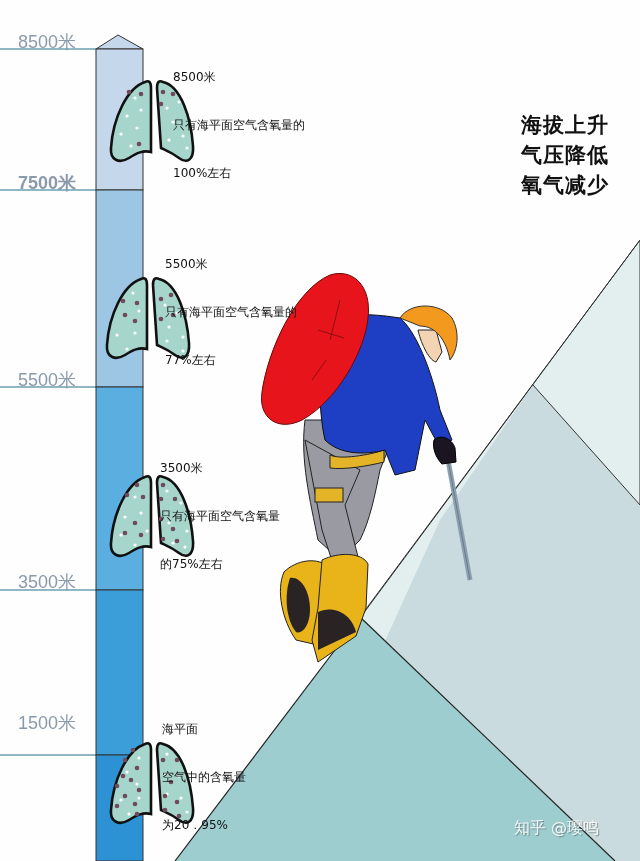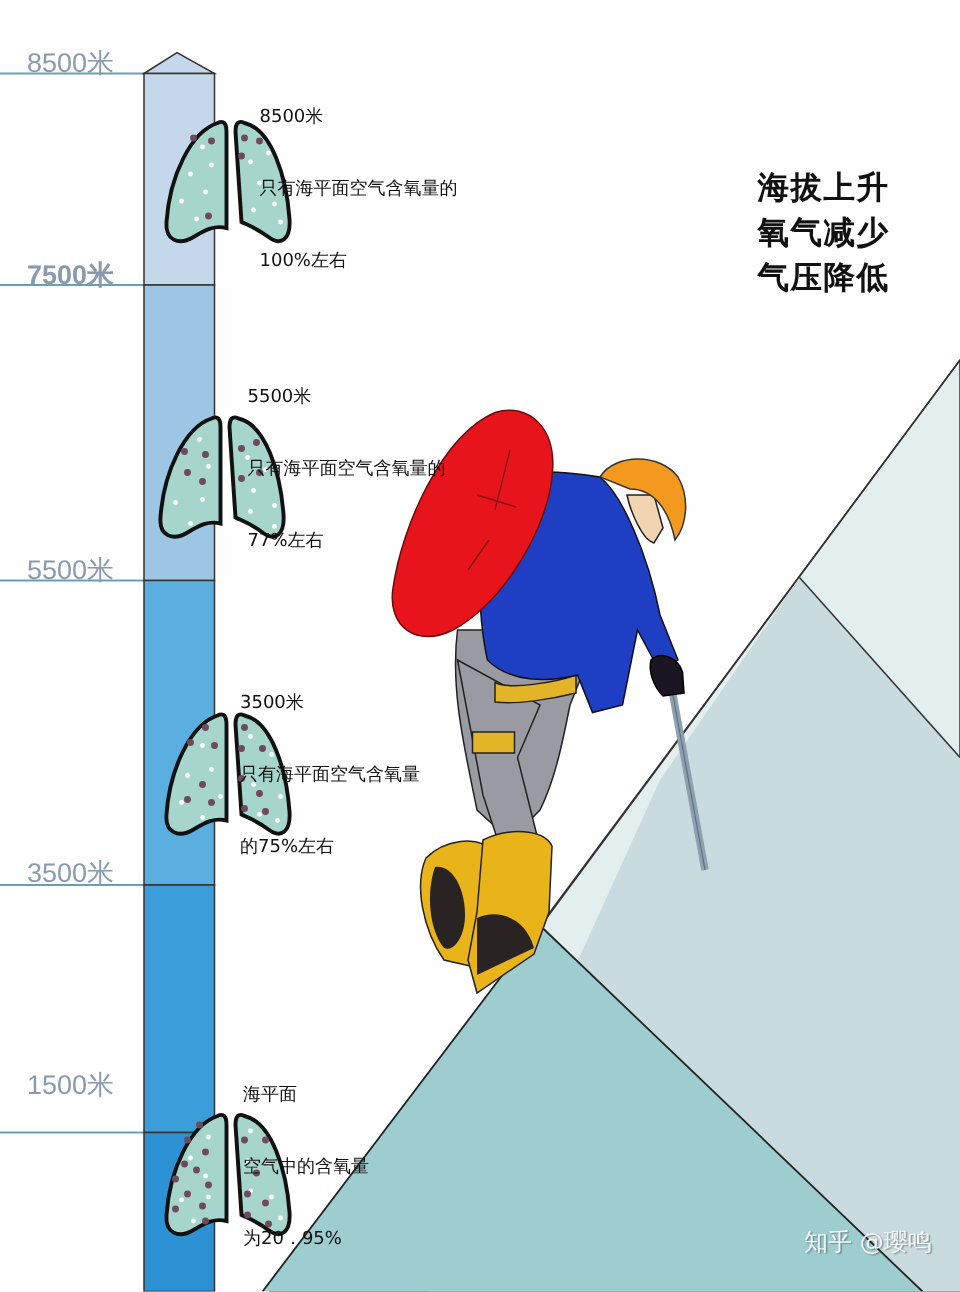--- a/index.html
+++ b/index.html
@@ -4,22 +4,22 @@
 <style>
   html, body { margin: 0; padding: 0; }
   body { width: 640px; height: 861px; background: #fefefe; position: relative; overflow: hidden;
          font-family: "DejaVu Sans", "Liberation Sans", sans-serif; }
   .scene { position: absolute; left: 0; top: 0; width: 640px; height: 861px; }
   .alt-label { position: absolute; left: 18px; font-size: 18px; color: #8a9aad; letter-spacing: 0px;
                font-family: "Liberation Sans", "DejaVu Sans", sans-serif; }
   .note { position: absolute; font-size: 12px; line-height: 16px; color: #111; white-space: pre; }
   .headline { position: absolute; left: 505px; top: 110px; font-size: 21px; line-height: 30px; color: #111;
               font-weight: bold; }
-  .headline div { letter-spacing: 1px; }
-  .watermark { position: absolute; left: 536px; top: 818px; font-size: 16px; color: #f4f8f8;
+  .headline div { letter-spacing: 1px; margin-left: 16px; }
+  .watermark { position: absolute; left: 514px; top: 818px; font-size: 16px; color: #f4f8f8;
                text-shadow: 1px 1px 1px rgba(0,0,0,0.35); }
 </style>
 </head>
 <body>
 
 <div class="scene">
 
   <svg class="scene" width="640" height="861" viewBox="0 0 640 861">
 
     <polygon points="640,240 640,861 180,861" fill="#e3efef" stroke="#333" stroke-width="1"></polygon>
@@ -231,18 +231,18 @@
     <div>的75%左右</div>
   </div>
   <div class="note" style="left:162px; top:689px;">
     <div>海平面</div>
     <div>空气中的含氧量</div>
     <div>为20．95%</div>
   </div>
 
   <div class="headline">
     <div>海拔上升</div>
+    <div>气压降低</div>
     <div>氧气减少</div>
-    <div>气压降低</div>
   </div>
 
   <div class="watermark">知乎 @璎鸣</div>
 </div>
 
 </body></html>

